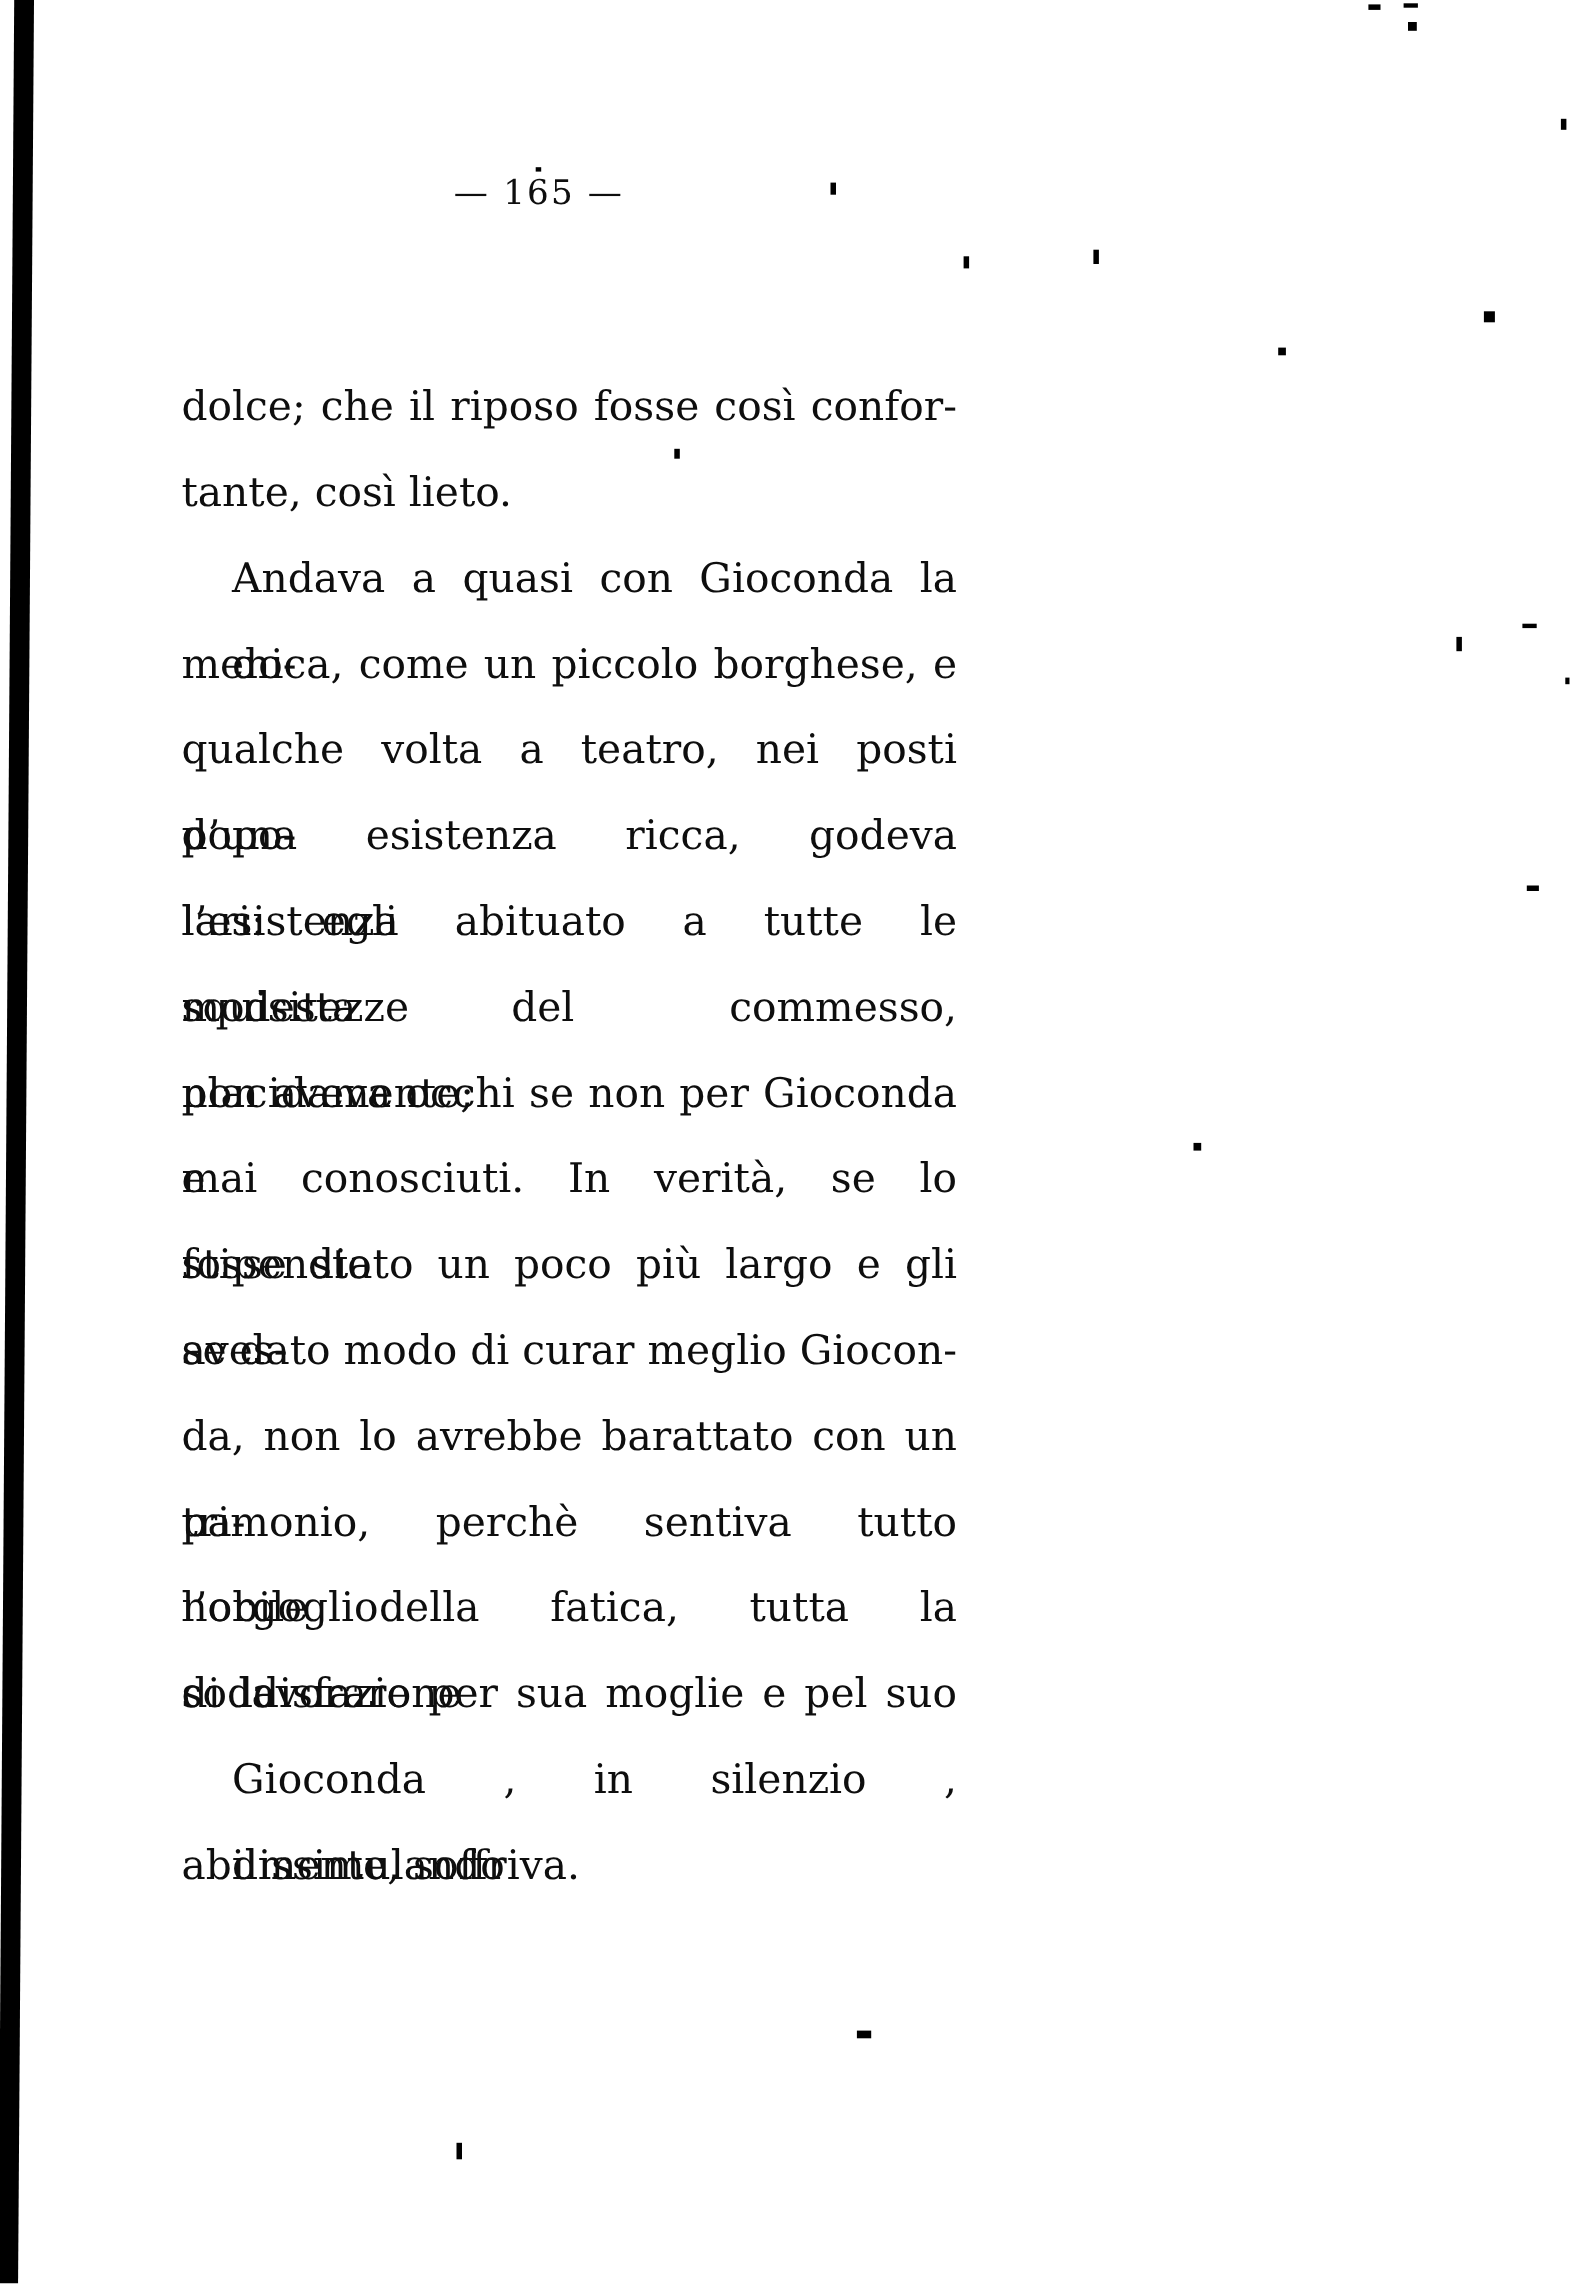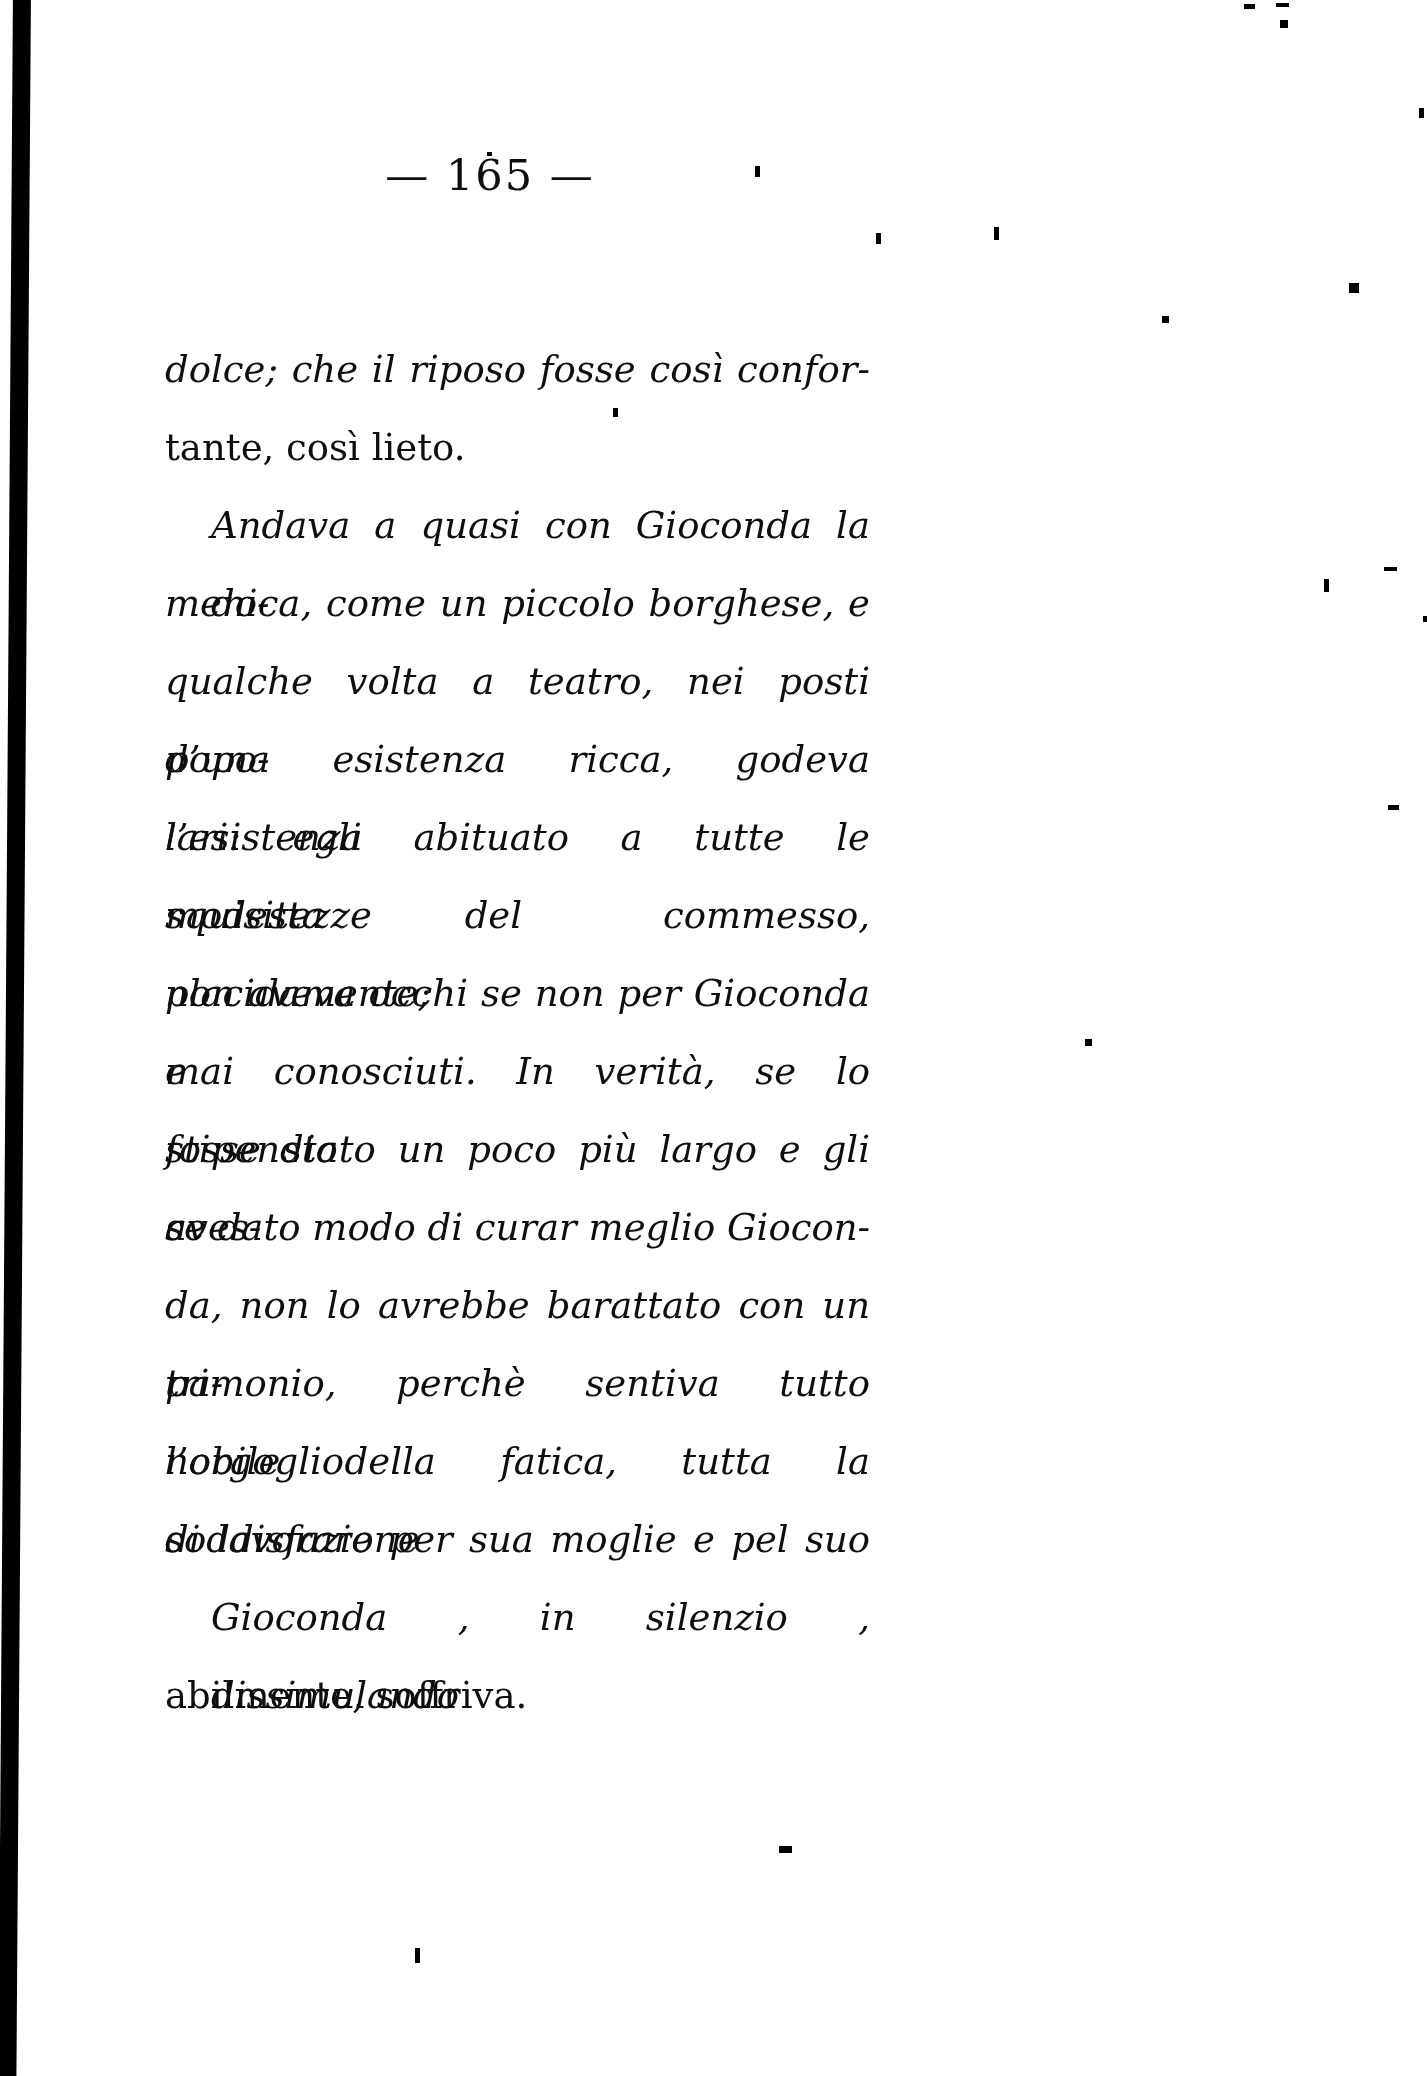--- a/index.html
+++ b/index.html
@@ -17,40 +17,39 @@
     left:13px;top:-12px;
     width:18px;height:2120px;
     background:#000;
     transform:rotate(0.4deg);
     transform-origin:top left;
   }
   #page-number{
     position:absolute;
     left:105px;top:150px;width:770px;
     text-align:center;
-    font-size:43px;line-height:50px;
+    font-size:31px;line-height:50px;
     letter-spacing:2px;
     color:var(--ink,#0e0e0e);
   }
   #text-column{
     position:absolute;
     left:165px;top:331px;width:705px;
   }
   .text-line{
     font-size:37px;
     line-height:78px;
     height:78px;
     white-space:nowrap;
     color:var(--ink,#0e0e0e);
   }
   .text-line.justified{
     white-space:normal;
     text-align:justify;
     text-align-last:justify;
-    font-style:italic;
   }
   .text-line.indented{ padding-left:46px; }
   .speck{ position:absolute; background:#000; }
 </style>
 </head>
 <body>
 
 <div id="page">
   <div id="gutter"></div>
   <div id="page-number">— 165 —</div>

